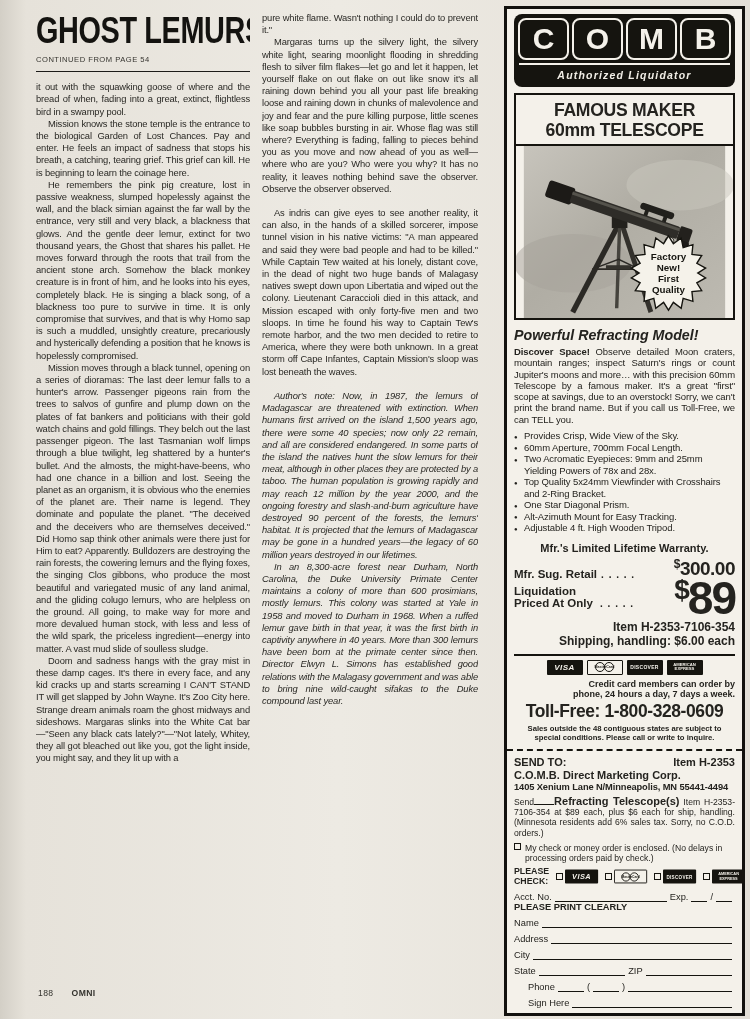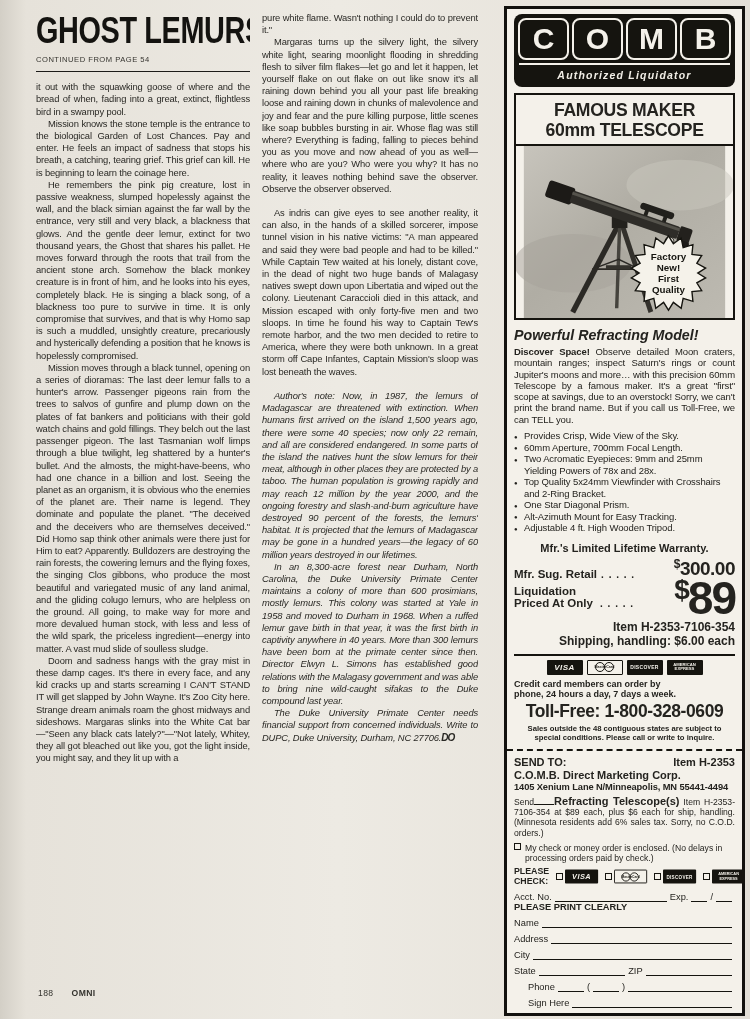--- a/index.html
+++ b/index.html
@@ -99,21 +99,21 @@
   .card { height:15px; border-radius:1px; display:flex; align-items:center; justify-content:center;
     font-weight:bold; overflow:hidden; }
   .card.visa { width:36px; background:#15140f; color:#f4f1ea; font-style:italic; font-size:8px; letter-spacing:0.5px; }
   .card.mc   { width:36px; background:#f4f1ea; border:1px solid #15140f; position:relative; }
   .card.mc .c1,.card.mc .c2 { position:absolute; width:10px; height:10px; border:1.4px solid #15140f; border-radius:50%; top:1.5px; }
   .card.mc .c1 { left:7px; } .card.mc .c2 { left:16px; }
   .card.mc .mctxt { position:relative; font-size:3.6px; z-index:2; }
   .card.disc { width:36px; background:#15140f; color:#f4f1ea; font-size:5px; letter-spacing:0.3px; }
   .card.amex { width:36px; background:#15140f; color:#f4f1ea; font-size:4.2px; text-align:center; line-height:4.6px; padding:0 2px; }
 
-  .phone-note { text-align:left; font-weight:bold; font-size:9px; line-height:10.6px; margin-top:4px; }
+  .phone-note { text-align:right; font-weight:bold; font-size:9px; line-height:10.6px; margin-top:4px; }
   .tollfree { text-align:center; font-weight:bold; font-size:18px; letter-spacing:-0.4px; margin-top:1px; transform:scaleX(0.97); }
   .outside-note { text-align:center; font-weight:bold; font-size:7.7px; line-height:9px; margin-top:2px; }
 
   .cut-line { border-top:2.4px dashed #15140f; margin:7px -7px 5px; }
 
   .form-header { display:flex; justify-content:space-between; font-weight:bold; font-size:11px; }
   .company { font-weight:bold; font-size:11px; margin-top:1px; }
   .caddress { font-weight:bold; font-size:9.3px; margin-top:1px; letter-spacing:-0.1px; }
 
   .send-para { font-size:8.6px; line-height:10.2px; margin-top:4px; text-align:justify; }
@@ -150,21 +150,20 @@
     <p>Mission moves through a black tunnel, opening on a series of dioramas: The last deer lemur falls to a hunter's arrow. Passenger pigeons rain from the trees to salvos of gunfire and plump down on the plates of fat bankers and politicians with their gold watch chains and gold fillings. They belch out the last passenger pigeon. The last Tasmanian wolf limps through a blue twilight, leg shattered by a hunter's bullet. And the almosts, the might-have-beens, who had one chance in a billion and lost. Seeing the planet as an organism, it is obvious who the enemies of the planet are. Their name is legend. They dominate and populate the planet. "The deceived and the deceivers who are themselves deceived." Did Homo sap think other animals were there just for Him to eat? Apparently. Bulldozers are destroying the rain forests, the cowering lemurs and the flying foxes, the singing Clos gibbons, who produce the most beautiful and variegated music of any land animal, and the gliding colugo lemurs, who are helpless on the ground. All going, to make way for more and more devalued human stock, with less and less of the wild spark, the priceless ingredient—energy into matter. A vast mud slide of soulless sludge.</p>
     <p>Doom and sadness hangs with the gray mist in these damp cages. It's there in every face, and any kid cracks up and starts screaming I CAN'T STAND IT will get slapped by John Wayne. It's Zoo City here. Strange dream animals roam the ghost midways and sideshows. Margaras slinks into the White Cat bar—"Seen any black cats lately?"—"Not lately, Whitey, they all got bleached out like you, got the light inside, you might say, and they lit up with a</p>
   </div>
 
   <div class="col col2">
     <p class="noindent">pure white flame. Wasn't nothing I could do to prevent it."</p>
     <p>Margaras turns up the silvery light, the silvery white light, searing moonlight flooding in shredding flesh to silver film flakes—let go and let it happen, let yourself flake on out flake on out like snow it's all raining down behind you all your past life breaking loose and raining down in chunks of malevolence and joy and fear and the pure killing purpose, little scenes like soap bubbles bursting in air. Whose flag was still where? Everything is fading, falling to pieces behind you as you move and now ahead of you as well—where who are you? Who were you why? It has no reality, it leaves nothing behind save the observer. Observe the observer observed.</p>
     <p class="gap">As indris can give eyes to see another reality, it can also, in the hands of a skilled sorcerer, impose tunnel vision in his native victims: "A man appeared and said they were bad people and had to be killed." While Captain Tew waited at his lonely, distant cove, in the dead of night two huge bands of Malagasy natives swept down upon Libertatia and wiped out the colony. Lieutenant Caraccioli died in this attack, and Mission escaped with only forty-five men and two sloops. In time he found his way to Captain Tew's remote harbor, and the two men decided to retire to America, where they were both unknown. In a great storm off Cape Infantes, Captain Mission's sloop was lost beneath the waves.</p>
     <p class="gap italic">Author's note: Now, in 1987, the lemurs of Madagascar are threatened with extinction. When humans first arrived on the island 1,500 years ago, there were some 40 species; now only 22 remain, and all are considered endangered. In some parts of the island the natives hunt the slow lemurs for their meat, although in other places they are protected by a taboo. The human population is growing rapidly and may reach 12 million by the year 2000, and the ongoing forestry and slash-and-burn agriculture have destroyed 90 percent of the forests, the lemurs' habitat. It is projected that the lemurs of Madagascar may be gone in a hundred years—the legacy of 60 million years destroyed in our lifetimes.</p>
     <p class="italic">In an 8,300-acre forest near Durham, North Carolina, the Duke University Primate Center maintains a colony of more than 600 prosimians, mostly lemurs. This colony was started at Yale in 1958 and moved to Durham in 1968. When a ruffed lemur gave birth in that year, it was the first birth in captivity anywhere in 40 years. More than 300 lemurs have been born at the primate center since then. Director Elwyn L. Simons has established good relations with the Malagasy government and was able to bring nine wild-caught sifakas to the Duke compound last year.</p>
-    <p class="italic"><span>The Duke University Primate Center needs financial support from concerned individuals. Write to DUPC, Duke University, Durham, NC 27706.</span><span class="endmark">DO</span></p>
   </div>
 
   <div class="footer">
     <span>188</span><span class="mag">OMNI</span>
   </div>
 
   <div class="ad">
     <div class="ad-frame">
 
       <div class="logo-block">

